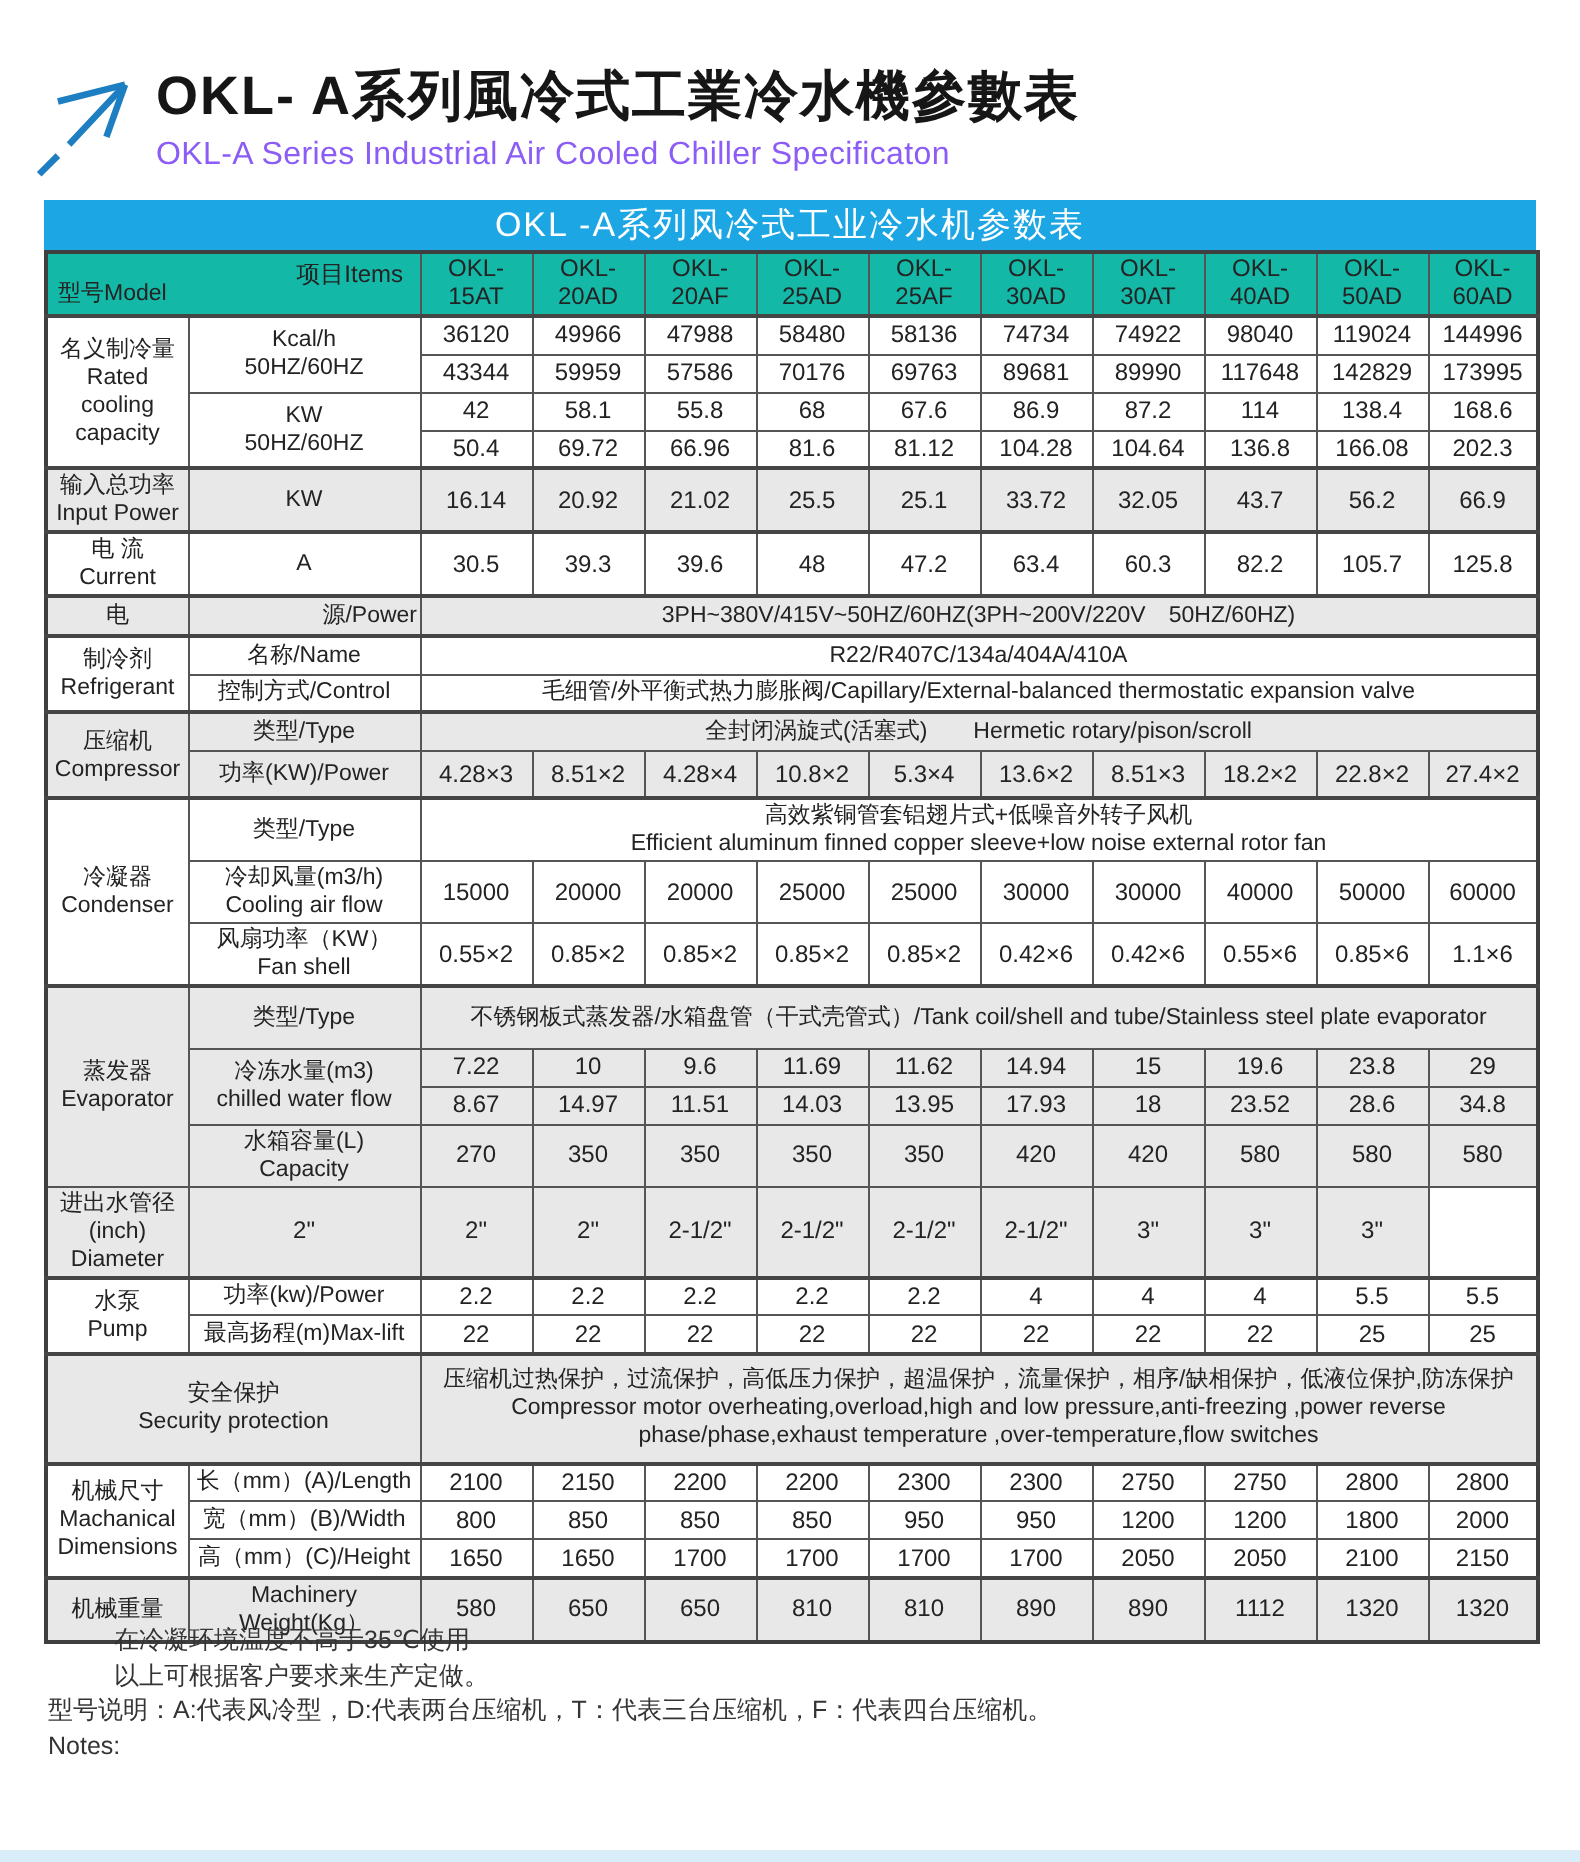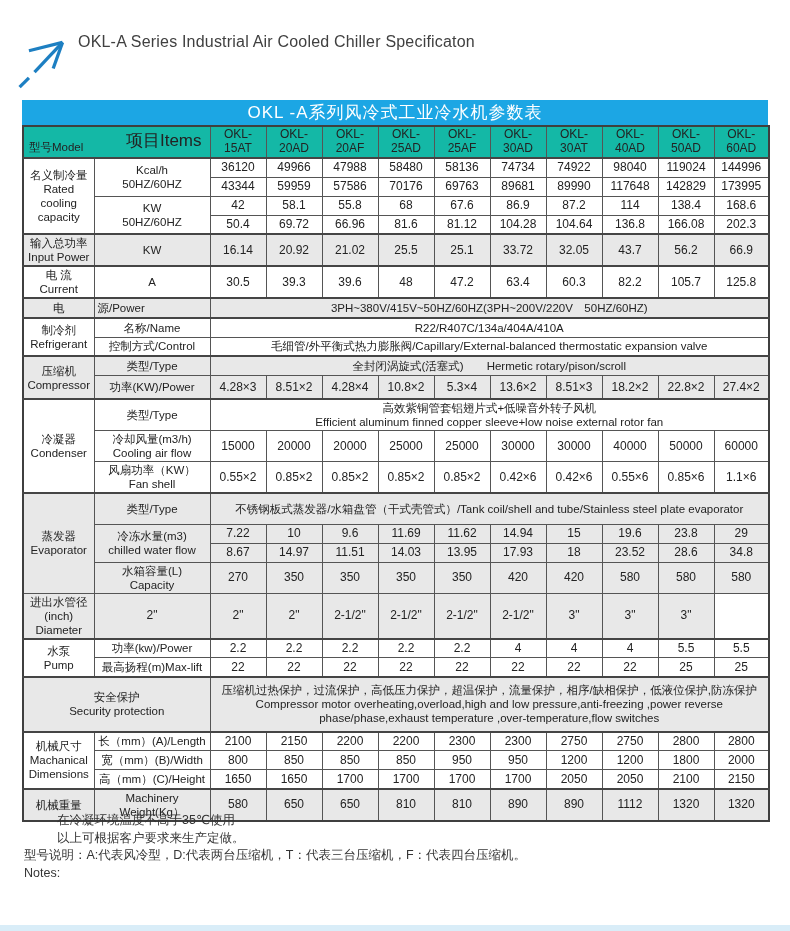--- a/index.html
+++ b/index.html
@@ -8,69 +8,70 @@
     width: 790px; height: 931px; position: relative; overflow: hidden;
     background: #ffffff;
     font-family: "Liberation Sans", "DejaVu Sans", sans-serif;
     color: #222;
   }
   
   .page-header { position:absolute; top:30px; left:14px; display:flex; align-items:flex-start; }
   .logo { width:56px; height:62px; flex:0 0 auto; }
   .titles { margin-left:8px; }
   .title-cn { font-size:27px; font-weight:bold; letter-spacing:1px; color:#161616; }
-  .title-en { font-size:16px; font-weight:normal; color:#404040; margin-top:3px; letter-spacing:0.2px; }
+  .title-en { font-size:16px; font-weight:normal; color:#8b5cf6; margin-top:3px; letter-spacing:0.2px; }
 
   
   .table-wrap { position:absolute; left:22px; top:100px; width:746px; }
   .bar {
     height:25px; background:#1ca6e4; color:#fff; font-size:17px;
     display:flex; align-items:center; justify-content:center; letter-spacing:1px;
   }
   table { border-collapse:collapse; table-layout:fixed; width:746px; border:2px solid #3f3f3f; }
   td {
     border:1px solid #555; text-align:center; vertical-align:middle;
     padding:1px 1px; white-space:pre-line; line-height:1.22; color:#232323;
     overflow:hidden;
   }
   tr.sb td { border-top:2px solid #454545; }
   tr.head td { background:#14b8a6; font-size:12px; line-height:1.15; }
   tr.shade td { background:#e8e8e8; }
   .g { font-size:11.5px; }
   .i { font-size:11.5px; }
   .v { font-size:12px; }
   .s { font-size:11.5px; }
-  .al { text-align:left; padding-left:3px; }
+  .al { text-align:right; padding-left:3px; }
   .corner {
     position:relative; background-color:#e8e8e8;
     background-image:linear-gradient(to bottom right,
       transparent 49.55%, #555 49.55%, #555 50.55%, transparent 50.55%);
   }
   .corner .m  { position:absolute; left:5px;  bottom:3px; font-size:11.5px; }
-  .corner .it { position:absolute; right:8px; top:4px;   font-size:17px; }
+  .corner .it { position:absolute; right:8px; top:4px;   font-size:12px; }
 
   
   .notes { position:absolute; left:24px; top:812px; width:740px; font-size:12.5px; color:#343434; }
   .notes div { line-height:17.5px; }
   .n1 { padding-left:26px; }
   .n2, .n3, .n4 { padding-left:33px; }
 
   .bottom-strip { position:absolute; left:0; bottom:0; width:790px; height:6px; background:#d9edf8; }
 </style>
 </head>
 <body>
 
 <div class="page-header">
   <svg class="logo" viewBox="0 0 60 64" fill="none" stroke="#1d7fc2" stroke-width="3.5">
     <path d="M16 21 L52 12"></path>
     <path d="M52 12 L42 40"></path>
     <path d="M52 12 L22 44"></path>
     <path d="M16 50 L6 60"></path>
   </svg>
   <div class="titles">
+    <div class="title-cn">OKL- A系列風冷式工業冷水機參數表</div>
     <div class="title-en">OKL-A Series Industrial Air Cooled Chiller Specificaton</div>
   </div>
 </div>
 
 <div class="table-wrap">
   <div class="bar">
     <span>OKL -A系列风冷式工业冷水机参数表</span>
   </div>
   <table>
     <colgroup>

